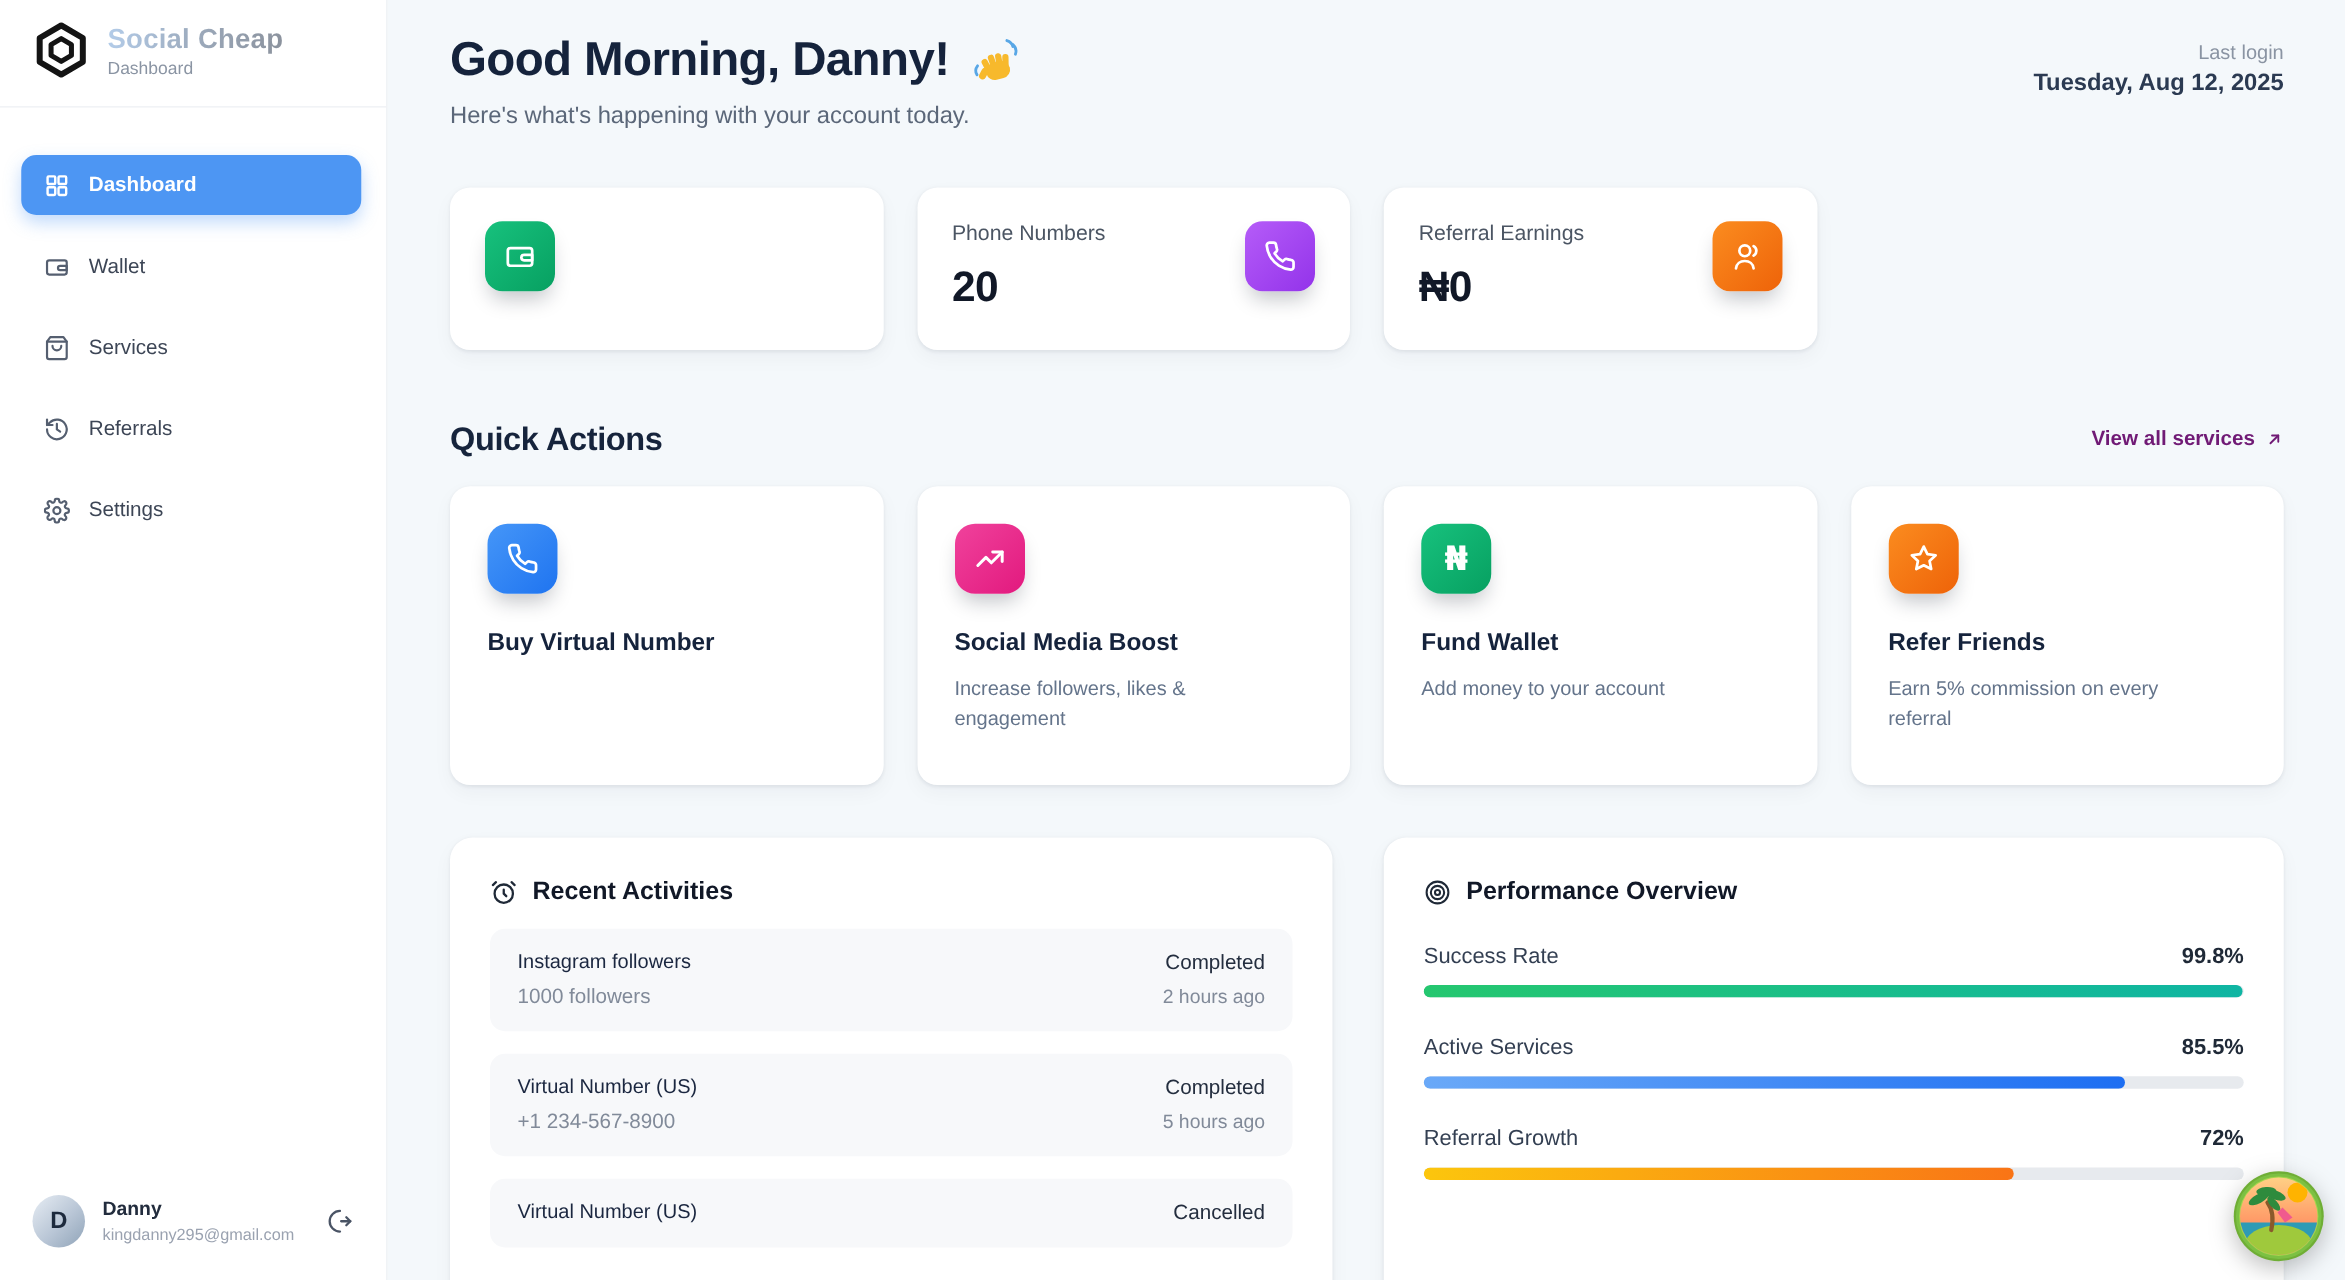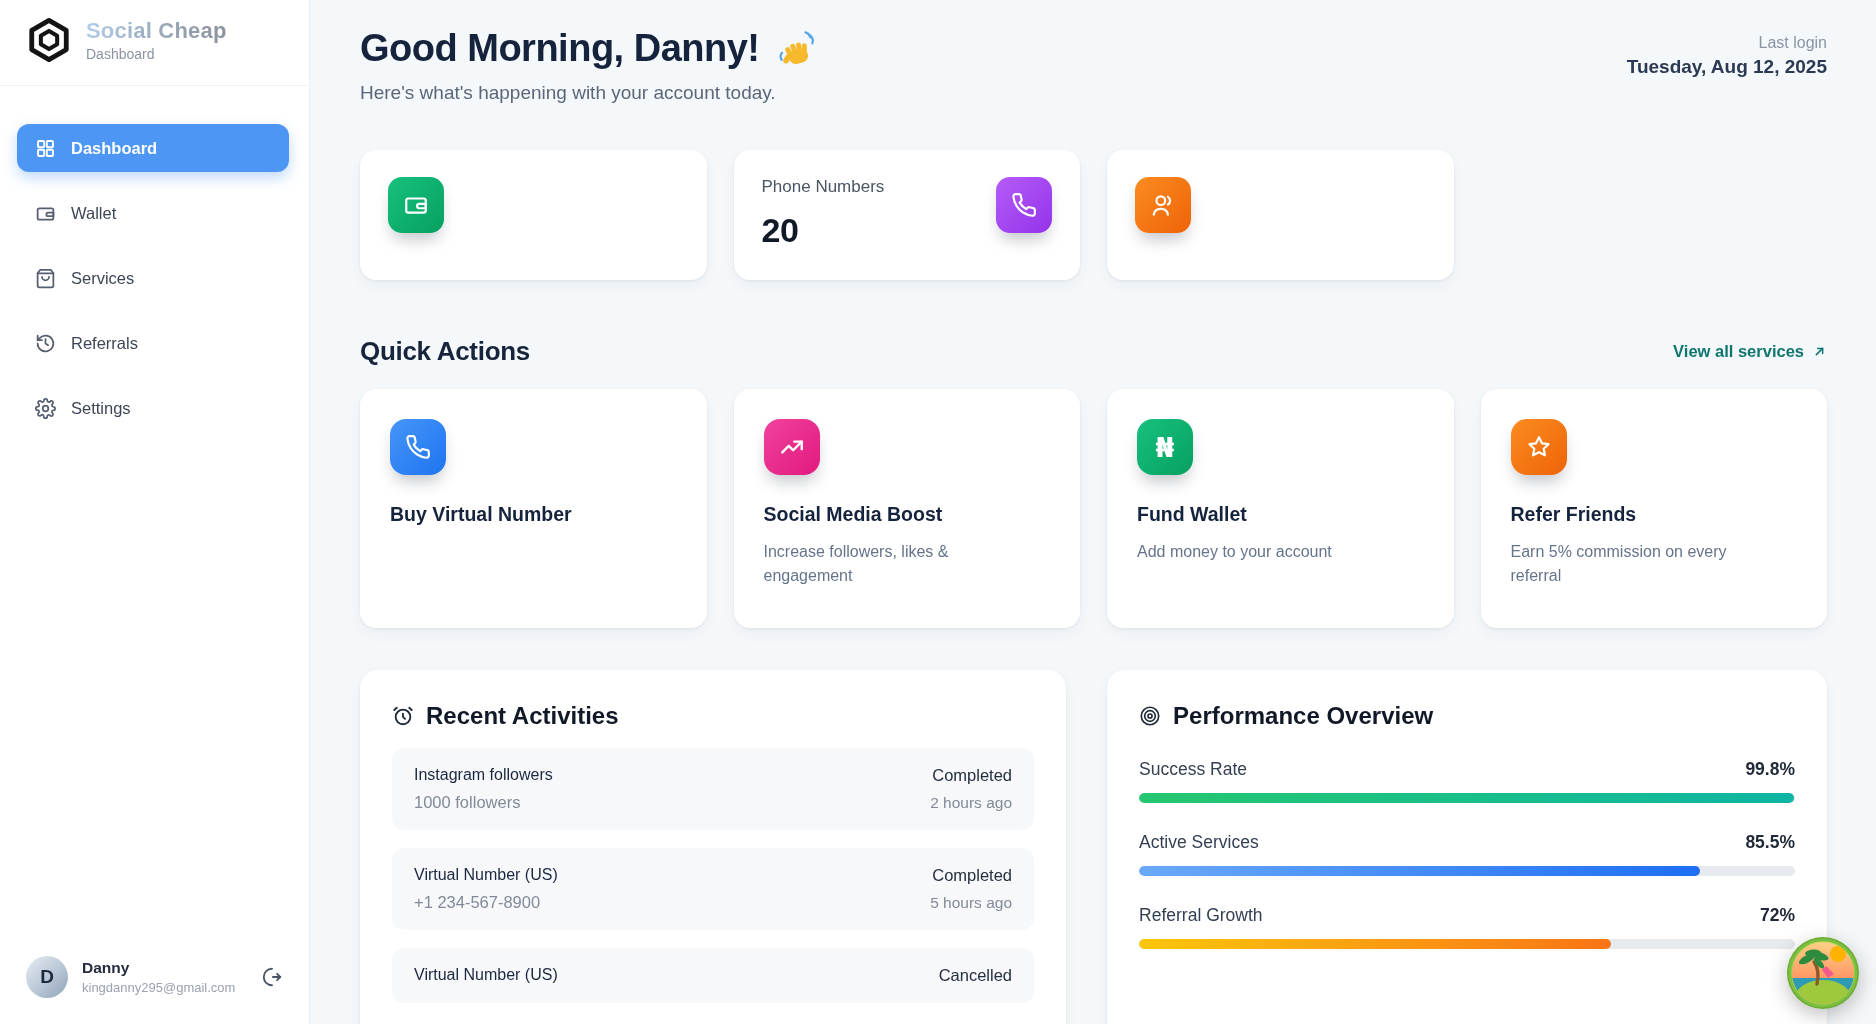--- a/index.html
+++ b/index.html
@@ -83,21 +83,21 @@
   .ib-green  { background:linear-gradient(135deg,#17c17d,#07a061); }
   .ib-blue   { background:linear-gradient(135deg,#4596f8,#1f74f0); }
   .ib-purple { background:linear-gradient(135deg,#b55cf8,#9333ea); }
   .ib-orange { background:linear-gradient(135deg,#fb8c1f,#ee6309); }
   .ib-pink   { background:linear-gradient(135deg,#f0429c,#e2197e); }
 
   
   .qa-head { display:flex; justify-content:space-between; align-items:center; margin-top:56px; }
   .section-title { font-size:26px; font-weight:800; color:#16243c; letter-spacing:-.3px; }
   .view-all {
-    display:flex; align-items:center; gap:8px; color:#0f766e; font-size:16.5px;
+    display:flex; align-items:center; gap:8px; color:#701a75; font-size:16.5px;
     font-weight:600; cursor:pointer; text-decoration:none;
   }
   .view-all svg { width:15px; height:15px; }
   .qa-grid { display:grid; grid-template-columns:repeat(4,1fr); gap:27px; margin-top:22px; }
   .qa-card {
     background:#fff; border-radius:16px; padding:30px 30px 40px 30px; cursor:pointer;
     box-shadow:0 1px 3px rgba(16,24,40,.07), 0 6px 16px rgba(16,24,40,.04);
   }
   .qa-icon {
     width:56px; height:56px; border-radius:16px; color:#fff;
@@ -110,21 +110,21 @@
   .qa-desc { font-size:16px; color:#64748b; margin-top:14px; line-height:1.5; max-width:250px; }
 
   
   .bottom-grid { display:grid; grid-template-columns:710fr 724fr; gap:41px; margin-top:42px; }
   .panel {
     background:#fff; border-radius:18px; padding:32px 32px; min-height:560px;
     box-shadow:0 1px 3px rgba(16,24,40,.07), 0 6px 16px rgba(16,24,40,.04);
   }
   .panel-head { display:flex; align-items:center; gap:12px; }
   .panel-head svg { width:22px; height:22px; color:#1f2937; }
-  .panel-title { font-size:24px; font-weight:700; color:#111827; }
+  .panel-title { font-size:20px; font-weight:700; color:#111827; }
 
   .activity-item {
     background:#f7f8fa; border-radius:12px; padding:18px 22px; margin-top:18px;
     display:flex; justify-content:space-between;
   }
   .act-title { font-size:16px; font-weight:400; color:#1b2740; }
   .act-sub { font-size:16.5px; color:#818a99; margin-top:9px; }
   .act-right { text-align:right; }
   .act-status { font-size:16.5px; color:#242e3f; }
   .act-time { font-size:15.5px; color:#818a99; margin-top:9px; }
@@ -275,20 +275,24 @@
         <div class="stat-label">Phone Numbers</div>
         <div class="stat-value">20</div>
       </div>
       <div class="icon-box ib-purple">
         <svg viewBox="0 0 24 24" fill="none" stroke="currentColor" stroke-width="2" stroke-linecap="round" stroke-linejoin="round">
           <path d="M22 16.9v3a2 2 0 0 1-2.2 2 19.8 19.8 0 0 1-8.6-3 19.5 19.5 0 0 1-6-6 19.8 19.8 0 0 1-3-8.7A2 2 0 0 1 4.1 2h3a2 2 0 0 1 2 1.7c.1.9.3 1.8.6 2.7a2 2 0 0 1-.4 2.1L8 9.8a16 16 0 0 0 6 6l1.3-1.3a2 2 0 0 1 2.1-.4c.9.3 1.8.5 2.7.6a2 2 0 0 1 1.9 2.2Z"></path>
         </svg>
       </div>
     </div>
     <div class="stat-card">
+      <div>
+        <div class="stat-label">Referral Earnings</div>
+        <div class="stat-value">₦0</div>
+      </div>
       <div class="icon-box ib-orange">
         <svg viewBox="0 0 24 24" fill="none" stroke="currentColor" stroke-width="2" stroke-linecap="round" stroke-linejoin="round">
           <circle cx="10" cy="8" r="4"></circle>
             <path d="M3.5 21c.4-3.5 3-5.5 6.5-5.5s6.1 2 6.5 5.5"></path>
             <path d="M16.5 4.5a4 4 0 0 1 0 7"></path>
         </svg>
       </div>
     </div>
   </div>
 

